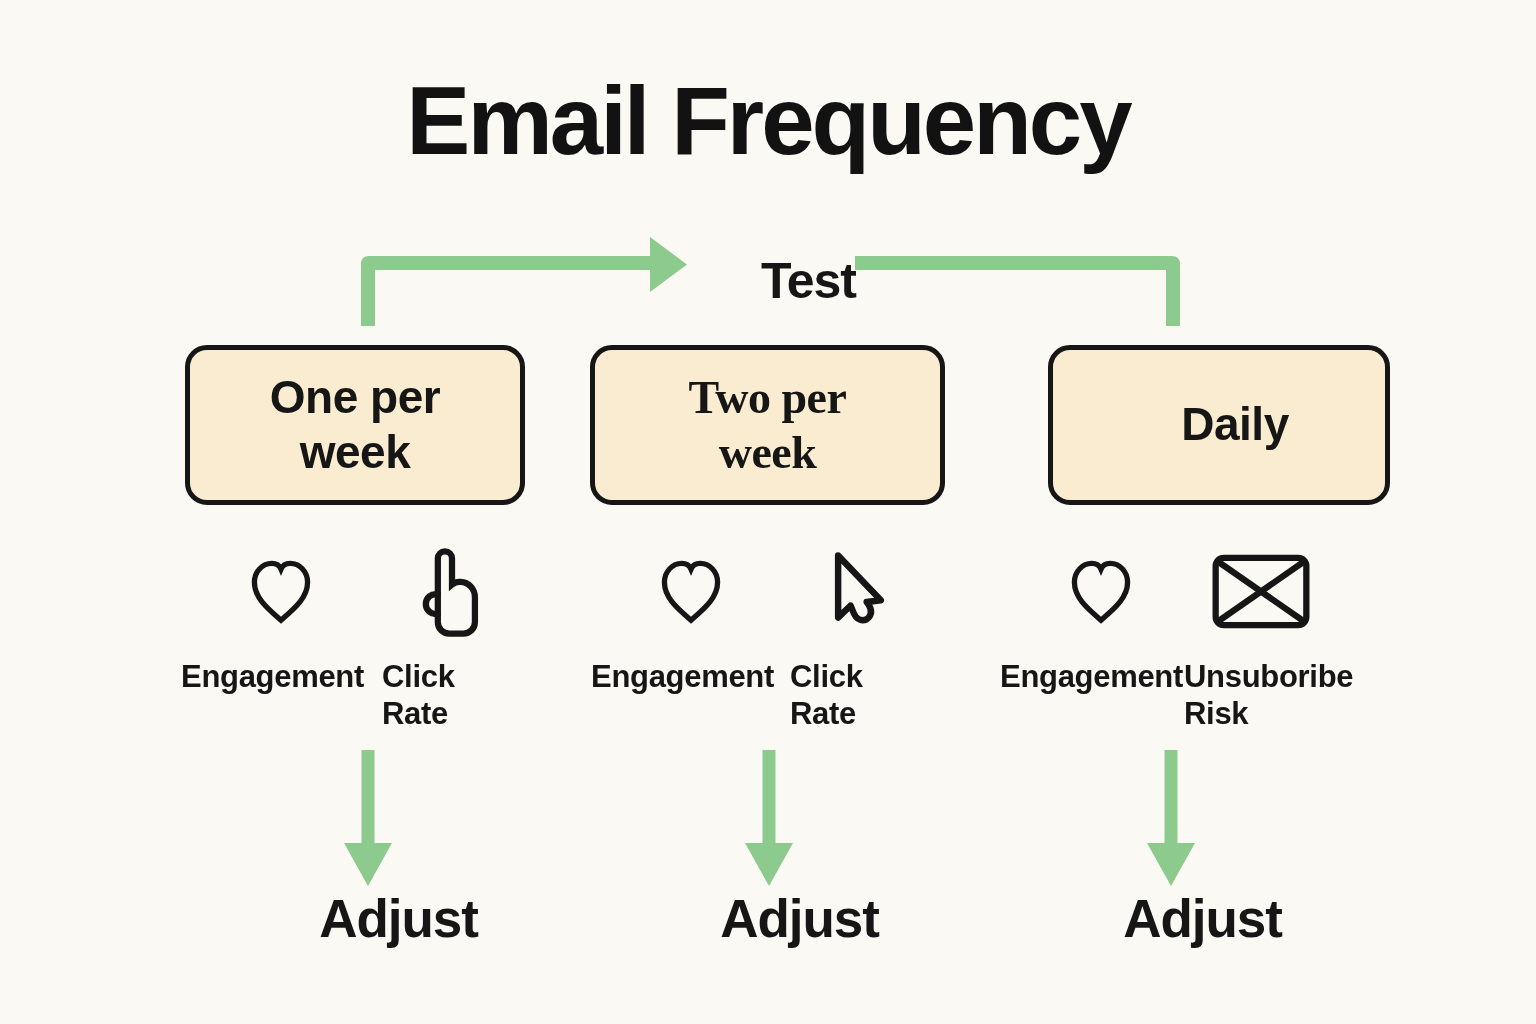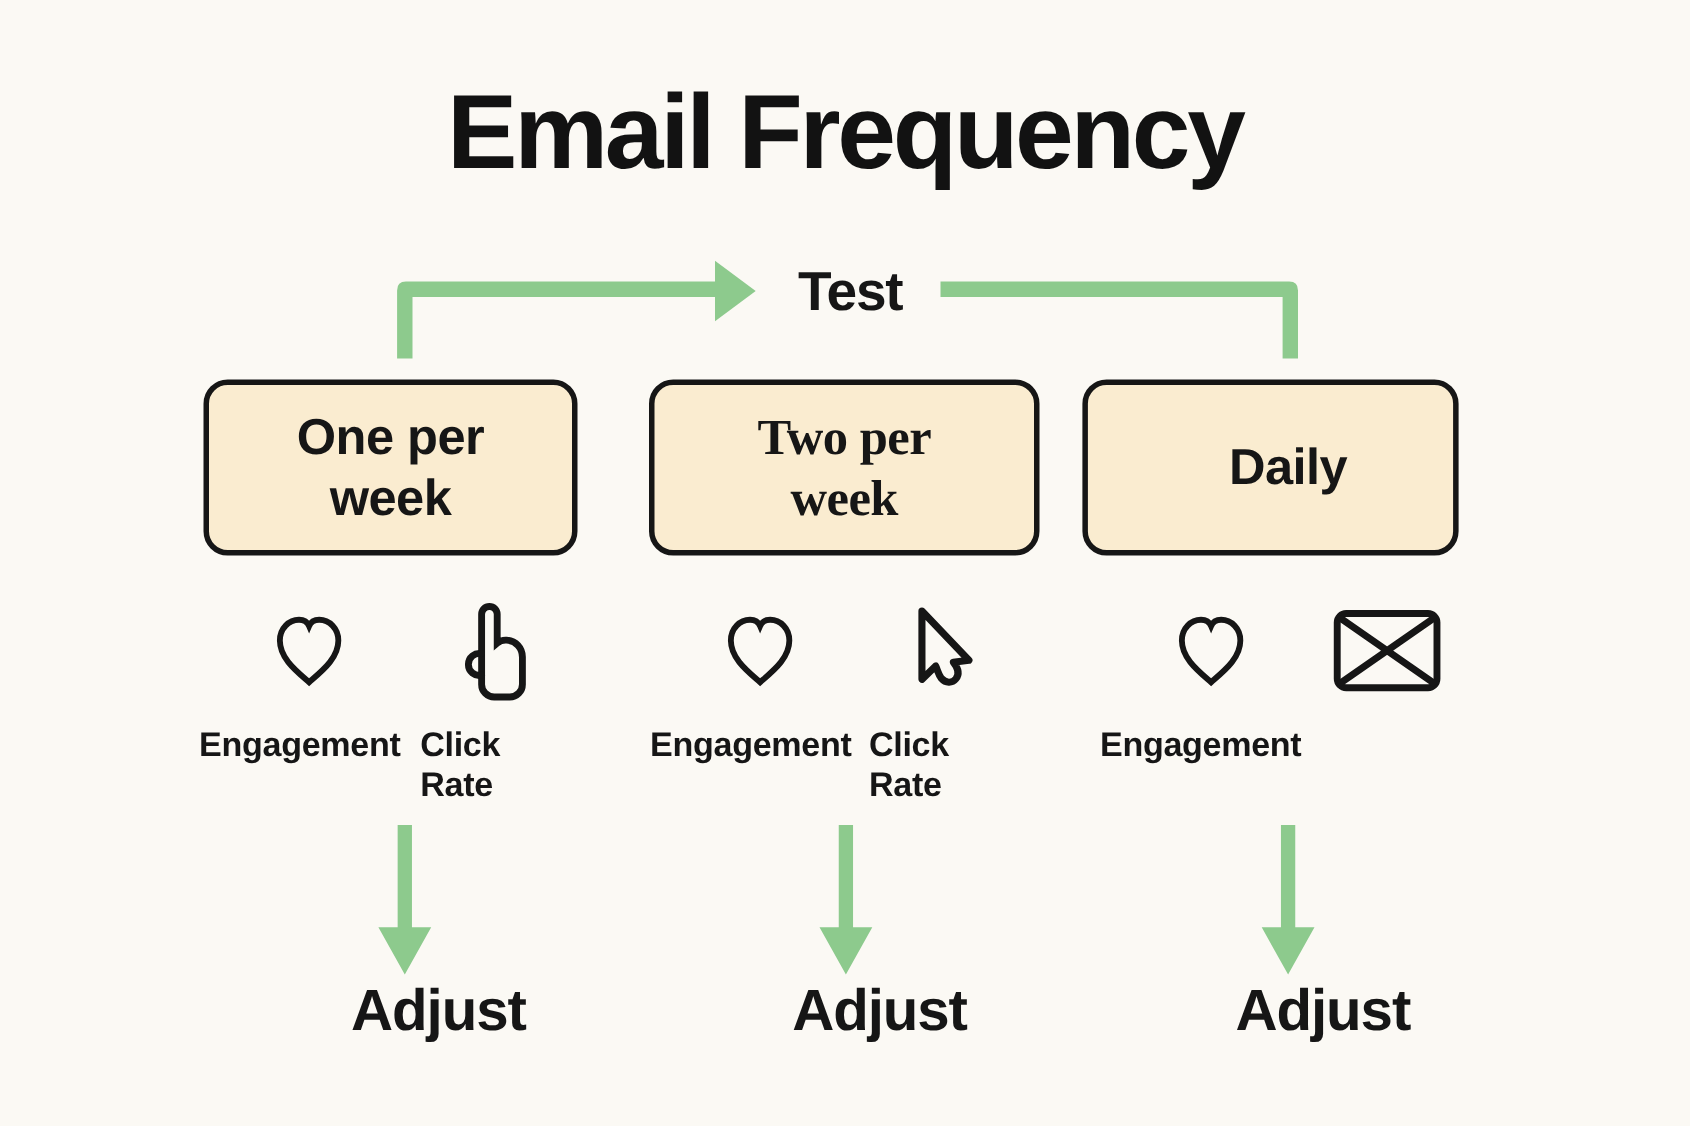--- a/index.html
+++ b/index.html
@@ -12,37 +12,37 @@
   *{margin:0;padding:0;box-sizing:border-box;}
   html,body{width:1536px;height:1024px;overflow:hidden;}
   body{background:var(--bg);font-family:"Liberation Sans","DejaVu Sans",sans-serif;color:var(--ink);}
   .canvas{position:relative;width:1536px;height:1024px;background:var(--bg);}
   .abs{position:absolute;}
   .page-title{
     left:0;top:66px;width:1536px;text-align:center;
     font-size:96px;font-weight:bold;letter-spacing:-3px;color:#121212;
   }
   .test-label{
-    left:690px;top:236px;width:166px;text-align:center;
+    left:690px;top:252px;width:166px;text-align:right;
     font-size:50px;font-weight:bold;letter-spacing:-1px;
   }
   .connector-svg{left:0;top:0;width:1536px;height:1024px;pointer-events:none;}
   .connector-svg path{fill:var(--green);}
   .freq-box{
     top:345px;height:160px;
     background:var(--box-fill);
     border:5px solid var(--box-border);
     border-radius:22px;
     display:flex;align-items:center;justify-content:center;
     text-align:center;font-size:46px;font-weight:bold;line-height:1.2;
     letter-spacing:-0.5px;white-space:pre-line;
   }
   .box-1{left:185px;width:340px;}
   .box-2{left:590px;width:355px;font-family:Liberation Serif, serif;}
-  .box-3{left:984px;width:342px;padding-left:32px;}
+  .box-3{left:1048px;width:342px;padding-left:32px;}
   .icon-svg{display:block;}
   .icon-svg .stroke{fill:none;stroke:var(--ink);stroke-linecap:round;}
   .metric-label{
     top:658px;text-align:left;font-size:31px;font-weight:bold;
     line-height:37px;white-space:pre-line;letter-spacing:-0.3px;
   }
   .adjust-label{
     top:888px;width:220px;text-align:right;
     font-size:53px;font-weight:bold;letter-spacing:-1px;
   }
@@ -93,18 +93,20 @@
 Rate</div>
 
   <svg class="abs icon-svg" style="left:1057px;top:546px;" width="88" height="88" viewBox="0 0 48 48">
     <path class="stroke" stroke-width="2.9" d="M24 40.5 C17.5 34.8 9.5 28.6 9.5 19.8 C9.5 13.8 14 9.5 19 9.5 C21.2 9.5 23.2 10.7 24 12.6 C24.8 10.7 26.8 9.5 29 9.5 C34 9.5 38.5 13.8 38.5 19.8 C38.5 28.6 30.5 34.8 24 40.5 Z"></path>
   </svg>
   <svg class="abs icon-svg" style="left:1205px;top:545px;" width="112" height="93" viewBox="0 0 48 40">
     <rect class="stroke" stroke-width="2.7" x="4.5" y="5.5" width="39" height="29" rx="3.5"></rect>
     <path class="stroke" stroke-width="2.7" d="M6 7.5 L42 32.5 M42 7.5 L6 32.5"></path>
   </svg>
   <div class="abs metric-label" style="left:1000px;width:200px;">Engagement</div>
+  <div class="abs metric-label" style="left:1184px;width:180px;">Unsuboribe
+Risk</div>
 
   <div class="abs adjust-label" style="left:258px;">Adjust</div>
   <div class="abs adjust-label" style="left:659px;">Adjust</div>
   <div class="abs adjust-label" style="left:1062px;">Adjust</div>
 
 </div>
 
 </body></html>

